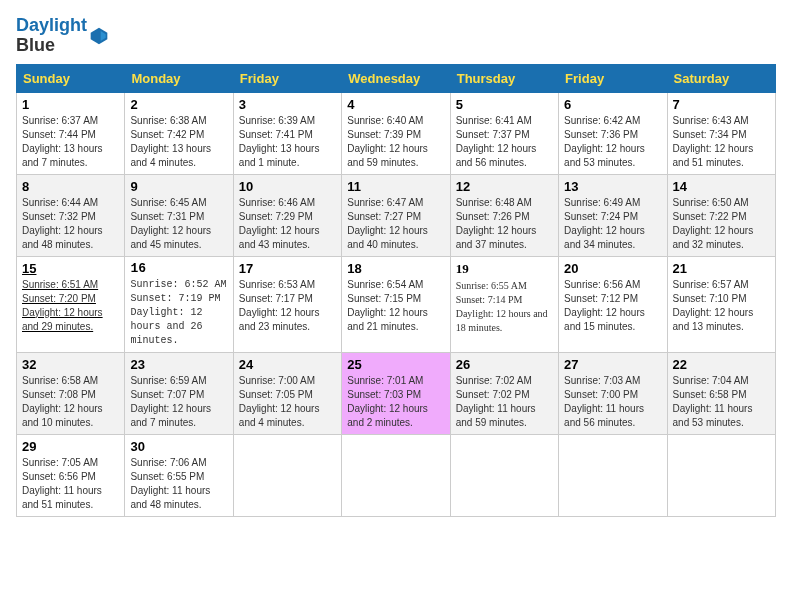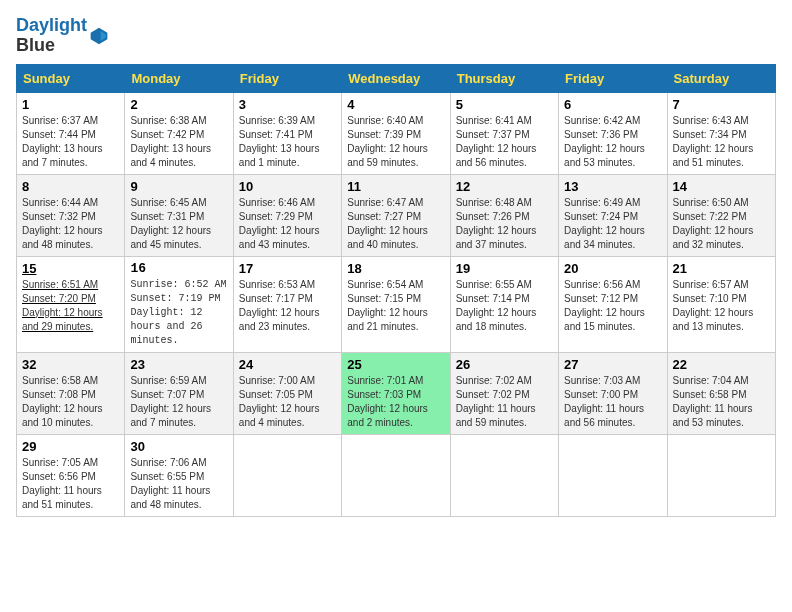--- a/index.html
+++ b/index.html
@@ -193,21 +193,21 @@
 <div class="day-info">Sunrise: 6:52 AM<br>Sunset: 7:19 PM<br>Daylight: 12 hours and 26 minutes.</div>
         </td>
         <td style="background: rgb(255, 255, 255);">
           <span class="day-num">17</span>
 <div class="day-info">Sunrise: 6:53 AM<br>Sunset: 7:17 PM<br>Daylight: 12 hours and 23 minutes.</div>
         </td>
         <td style="background: rgb(255, 255, 255);">
           <span class="day-num">18</span>
 <div class="day-info">Sunrise: 6:54 AM<br>Sunset: 7:15 PM<br>Daylight: 12 hours and 21 minutes.</div>
         </td>
-        <td style="background: rgb(255, 255, 255);">
+        <td style="background: rgb(255, 255, 255); font-family: Liberation Serif, serif;">
           <span class="day-num">19</span>
 <div class="day-info">Sunrise: 6:55 AM<br>Sunset: 7:14 PM<br>Daylight: 12 hours and 18 minutes.</div>
         </td>
         <td style="background: rgb(255, 255, 255);">
           <span class="day-num">20</span>
 <div class="day-info">Sunrise: 6:56 AM<br>Sunset: 7:12 PM<br>Daylight: 12 hours and 15 minutes.</div>
         </td>
         <td style="background: rgb(255, 255, 255);">
           <span class="day-num">21</span>
 <div class="day-info">Sunrise: 6:57 AM<br>Sunset: 7:10 PM<br>Daylight: 12 hours and 13 minutes.</div>
@@ -219,21 +219,21 @@
 <div class="day-info">Sunrise: 6:58 AM<br>Sunset: 7:08 PM<br>Daylight: 12 hours and 10 minutes.</div>
         </td>
         <td style="background: rgb(242, 242, 242);">
           <span class="day-num">23</span>
 <div class="day-info">Sunrise: 6:59 AM<br>Sunset: 7:07 PM<br>Daylight: 12 hours and 7 minutes.</div>
         </td>
         <td style="background: rgb(242, 242, 242);">
           <span class="day-num">24</span>
 <div class="day-info">Sunrise: 7:00 AM<br>Sunset: 7:05 PM<br>Daylight: 12 hours and 4 minutes.</div>
         </td>
-        <td style="background: #86efac;">
+        <td style="background: #f0abfc;">
           <span class="day-num">25</span>
 <div class="day-info">Sunrise: 7:01 AM<br>Sunset: 7:03 PM<br>Daylight: 12 hours and 2 minutes.</div>
         </td>
         <td style="background: rgb(242, 242, 242);">
           <span class="day-num">26</span>
 <div class="day-info">Sunrise: 7:02 AM<br>Sunset: 7:02 PM<br>Daylight: 11 hours and 59 minutes.</div>
         </td>
         <td style="background: rgb(242, 242, 242);">
           <span class="day-num">27</span>
 <div class="day-info">Sunrise: 7:03 AM<br>Sunset: 7:00 PM<br>Daylight: 11 hours and 56 minutes.</div>

